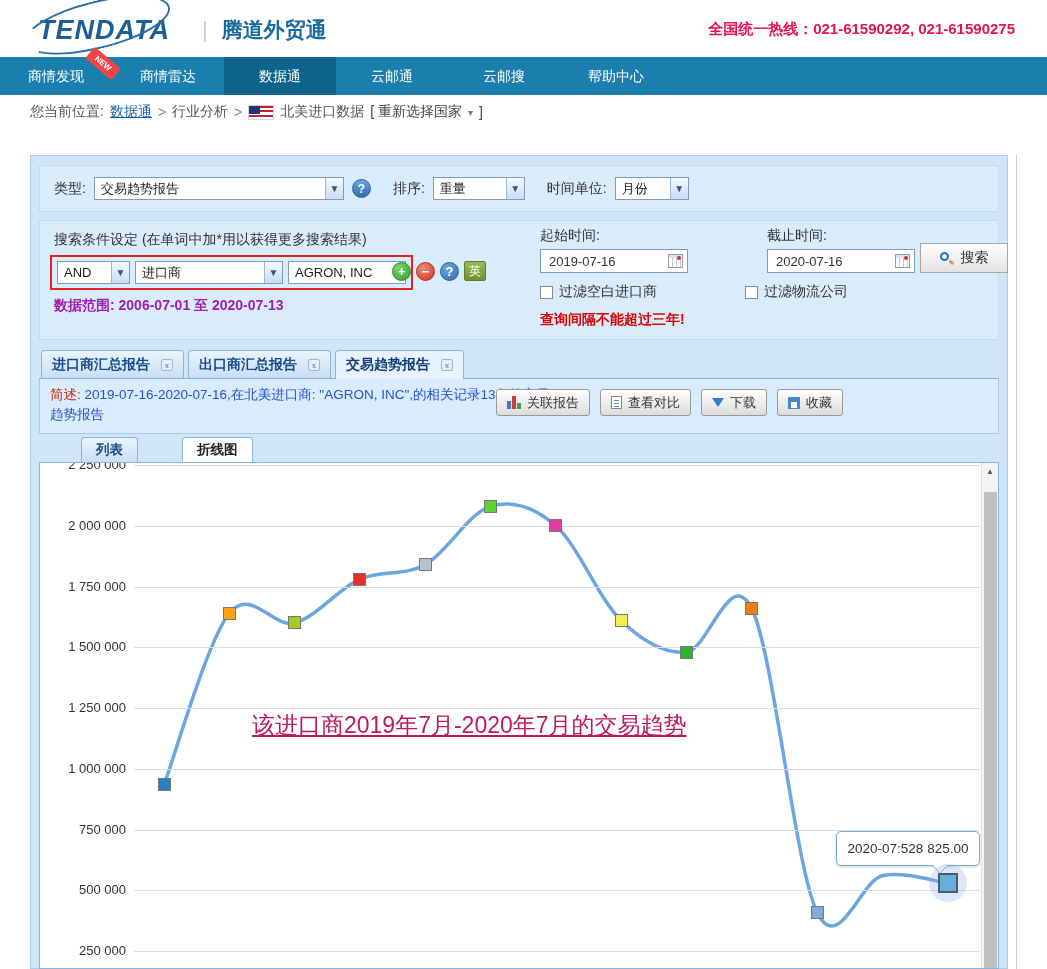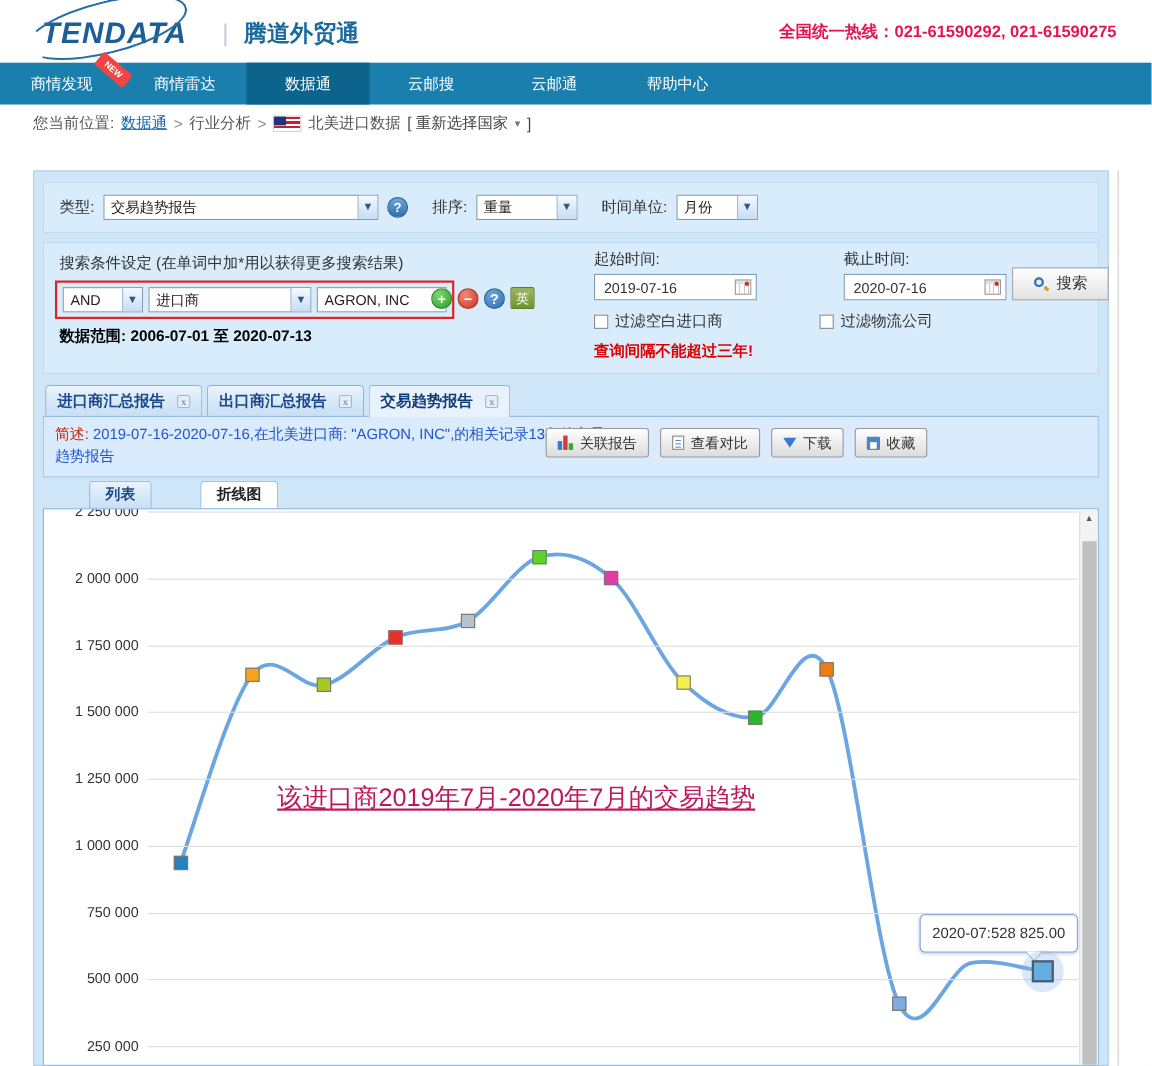--- a/index.html
+++ b/index.html
@@ -66,21 +66,21 @@
   .inp { height:23px; background:#fff; border:1px solid #7f9db9; font-size:13px; color:#222;
     padding:0 6px; display:flex; align-items:center; }
   .round-btns { position:absolute; left:352px; top:40px; display:flex; gap:5px; align-items:center; }
   .cbtn { width:19px; height:19px; border-radius:50%; color:#fff; font-size:13px; font-weight:bold;
     text-align:center; line-height:17px; cursor:pointer; }
   .cbtn.add { background:radial-gradient(circle at 35% 30%,#7fd96a,#2f9a2f); border:1px solid #2a8a2a; }
   .cbtn.minus { background:radial-gradient(circle at 35% 30%,#f08a7a,#cc3322); border:1px solid #b03020; }
   .cbtn.q { background:radial-gradient(circle at 35% 30%,#6fa6dc,#2f6fae); border:1px solid #2a5f96; }
   .lang-btn { width:22px; height:20px; background:linear-gradient(#9ab85a,#6f9434); border:1px solid #5d7f2a;
     color:#fff; font-size:12px; text-align:center; line-height:19px; border-radius:2px; cursor:pointer; }
-  .data-range { position:absolute; left:14px; top:76px; color:#000000; font-weight:bold; font-size:14px; }
+  .data-range { position:absolute; left:14px; top:76px; color:#a21caf; font-weight:bold; font-size:14px; }
 
   .time-group { position:absolute; top:6px; font-size:14px; color:#333; }
   .time-label { margin-bottom:4px; }
   .date-field { width:148px; height:24px; background:#fff; border:1px solid #7f9db9;
     display:flex; align-items:center; justify-content:space-between; padding:0 4px 0 8px; font-size:13px; }
   .cal-icon { position:relative; width:15px; height:14px; background:#fdfdfd; border:1px solid #999;
     background-image:linear-gradient(#d8e4f0 0 3px, transparent 3px),
       repeating-linear-gradient(90deg, transparent 0 3px, #c8c8c8 3px 4px); cursor:pointer; }
   .cal-dot { position:absolute; right:1px; top:1px; width:4px; height:4px; background:#d03020; border-radius:50%; }
   .chk-row { position:absolute; top:62px; display:flex; align-items:center; gap:6px; font-size:14px; color:#333; }
@@ -171,22 +171,22 @@
   <div class="hotline">全国统一热线：021-61590292, 021-61590275</div>
 </div>
 
 <div class="nav">
   <div class="nav-item">
     <span>商情发现</span>
     <span class="new-badge">NEW</span>
   </div>
   <div class="nav-item">商情雷达</div>
   <div class="nav-item active">数据通</div>
+  <div class="nav-item">云邮通</div>
   <div class="nav-item">云邮搜</div>
-  <div class="nav-item">云邮通</div>
   <div class="nav-item">帮助中心</div>
 </div>
 
 <div class="breadcrumb">
   <span>您当前位置:</span>
   <span class="bc-link">数据通</span>
   <span class="bc-sep">&gt;</span>
   <span>行业分析</span>
   <span class="bc-sep">&gt;</span>
   <span class="flag">

